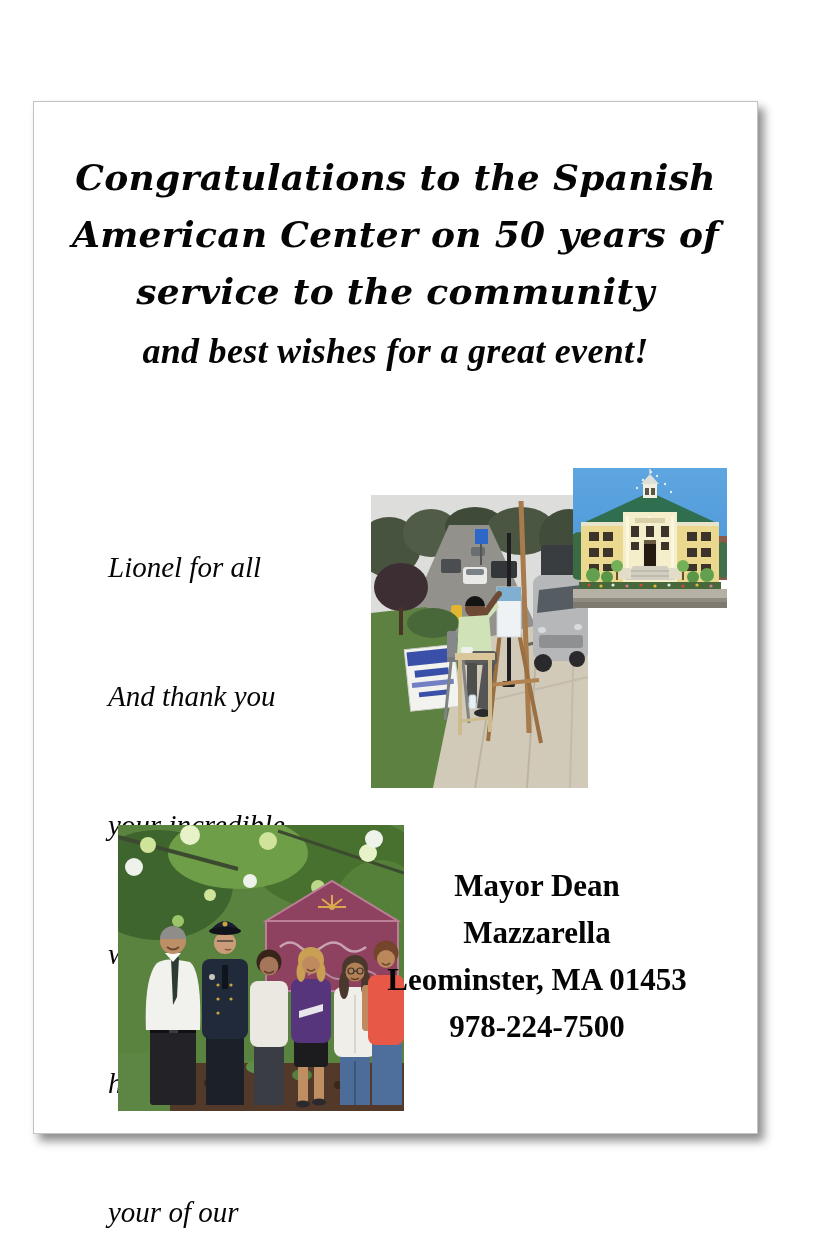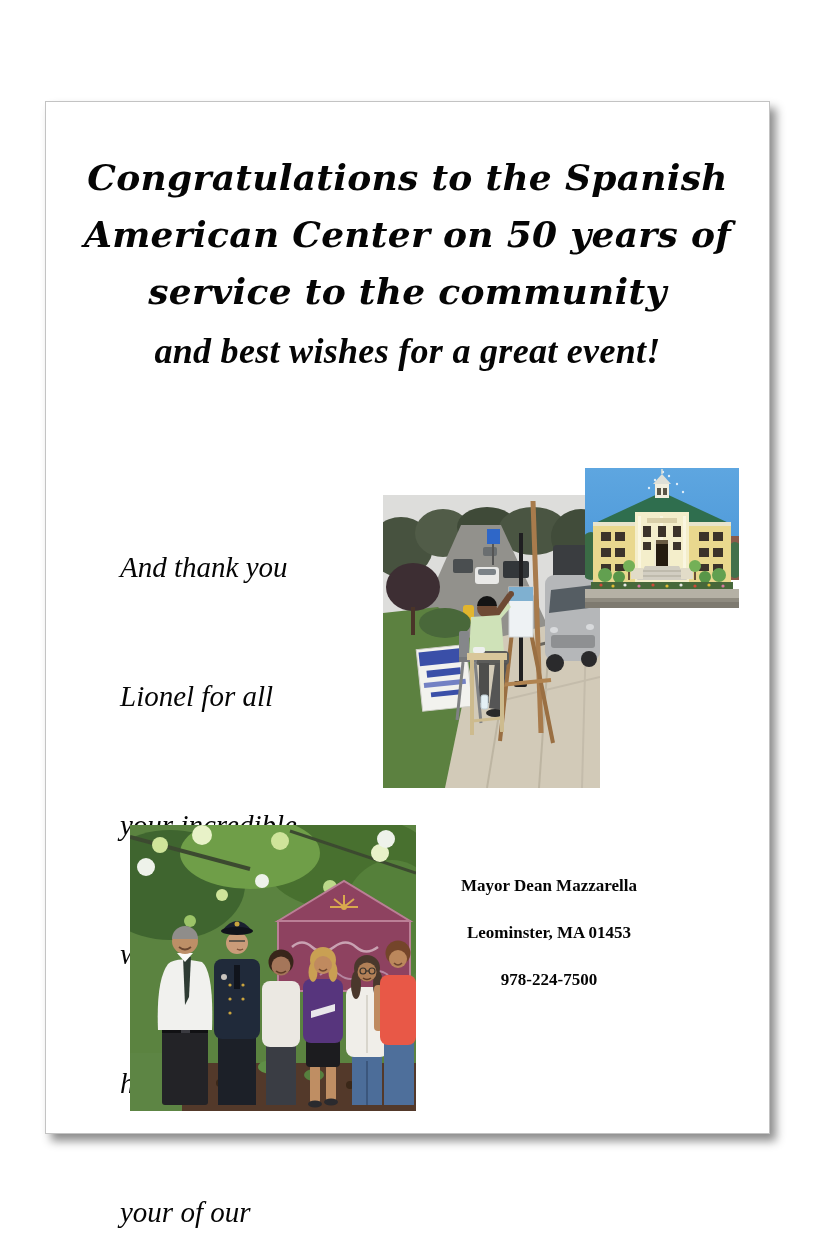--- a/index.html
+++ b/index.html
@@ -1,51 +1,51 @@
 <!DOCTYPE html>
 <html><head>
 <meta charset="utf-8">
 <style>
   html,body{margin:0;padding:0;background:#ffffff;}
   #screen{position:relative;width:828px;height:1246px;background:#ffffff;overflow:hidden;
           font-family:"Liberation Serif",serif;color:#000;}
   .page{position:absolute;left:33px;top:101px;width:723px;height:1031px;background:#ffffff;
-        border:1px solid #c3c3c3;box-shadow:6px 7px 9px rgba(0,0,0,0.45);margin-left:12px;}
+        border:1px solid #c3c3c3;box-shadow:6px 7px 9px rgba(0,0,0,0.45);}
   .heading{position:absolute;left:0;right:0;top:47px;text-align:center;
            font-family:"DejaVu Serif",serif;font-style:italic;font-weight:600;
            font-size:36px;line-height:57px;color:#050505;letter-spacing:0.3px;}
   .heading .subline{margin-top:3px;font-family:Liberation Serif, serif;}
   .thanks{position:absolute;left:74px;top:358px;
           font-family:"Liberation Serif",serif;font-style:italic;
           font-size:29px;line-height:43px;white-space:pre-wrap;color:#050505;}
   .photo{position:absolute;line-height:0;}
   .photo svg{display:block;}
   #painter-photo{left:297px;top:377px;width:217px;height:293px;z-index:1;}
   #cityhall-photo{left:499px;top:350px;width:154px;height:140px;z-index:2;}
   #group-photo{left:44px;top:707px;width:286px;height:286px;}
   .contact{position:absolute;left:343px;top:760px;width:320px;text-align:center;
            font-family:"Liberation Serif",serif;font-weight:bold;
-           font-size:17px;line-height:47px;color:#050505;}
+           font-size:31px;line-height:47px;color:#050505;}
 </style>
 </head>
 <body>
 
 <div id="screen">
   <div class="page">
 
     <div class="heading">
       <div>Congratulations to the Spanish</div>
       <div>American Center on 50 years of</div>
       <div>service to the community</div>
       <div class="subline">and best wishes for a great event!</div>
     </div>
 
     <div class="thanks">
+      <div>Lionel for all</div>
       <div>And thank you</div>
-      <div>Lionel for all</div>
       <div>your incredible</div>
       <div>work.  Proud to</div>
       <div>have you as</div>
       <div>your of our</div>
       
     </div>
 
     <figure class="photo" id="painter-photo" aria-label="Photo of a man seated at a tall wooden easel painting outdoors on a city sidewalk with parked cars, a lawn sign and trees">
       <svg width="217" height="293" viewBox="0 0 217 293">
         <rect x="0" y="0" width="217" height="293" fill="#dddddb"></rect>

